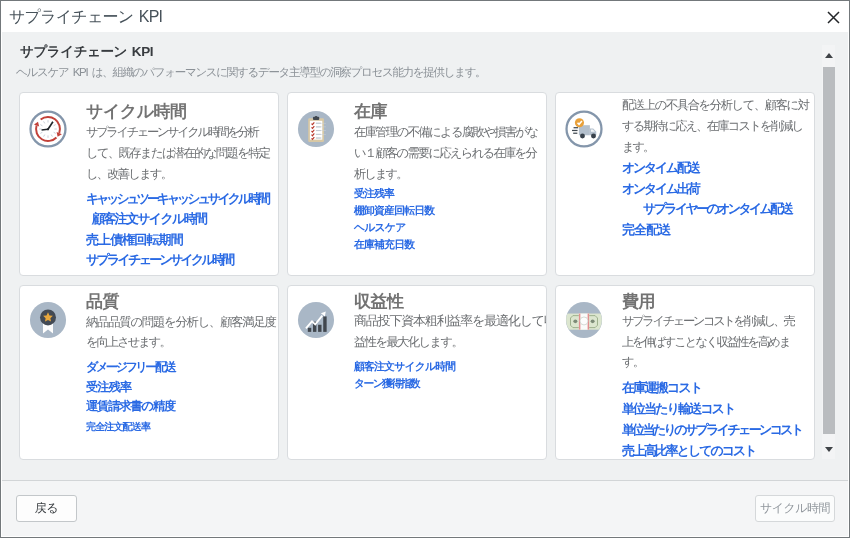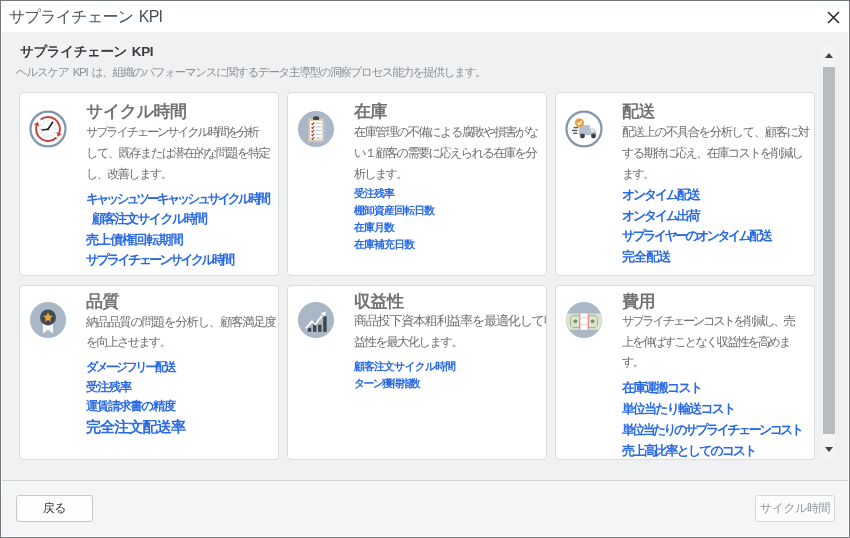--- a/index.html
+++ b/index.html
@@ -54,21 +54,21 @@
             border-bottom:5px solid #3f4347; }
   .tri-down { width:0; height:0; border-left:4px solid transparent; border-right:4px solid transparent;
               border-top:5px solid #3f4347; }
   .sb-thumb { position:absolute; left:0.5px; top:22px; width:12px; height:367px; background:#b9bcbf; }
 
   
   .footer { position:absolute; left:1px; right:1px; bottom:1px; height:56px;
             background:#f4f5f6; border-top:1px solid #d2d5d7; }
   .btn { position:absolute; font-family:"Liberation Sans", sans-serif; font-size:12px;
          letter-spacing:-0.5px; border-radius:3px; cursor:pointer; }
-  .back-btn { left:14px; top:14px; width:77px; height:27px; background:#fdfdfd;
+  .back-btn { left:14px; top:14px; width:61px; height:27px; background:#fdfdfd;
               border:1px solid #c3c7ca; color:#3a3e42; }
   .cancel-btn { right:13px; top:14px; width:80px; height:27px; background:#fbfcfc;
                 border:1px solid #d5d8da; color:#90969c; }
 </style>
 </head>
 <body>
 
 <div class="dialog">
 
   <div class="titlebar">
@@ -152,21 +152,21 @@
         <rect x="19.9" y="29.2" width="6.4" height="0.55"></rect>
       </g>
       <rect x="26.6" y="11.4" width="2" height="19.8" fill="#e8e0cf" opacity="0"></rect>
     </svg></div>
           <div class="card-body">
             <div class="card-title">在庫</div>
             <div class="card-desc"><div style="font-size: 12.3px; letter-spacing: -1.62px;">在庫管理の不備による腐敗や損害がな</div><div style="font-size: 12.3px; letter-spacing: -1.73px;">い１顧客の需要に応えられる在庫を分</div><div style="font-size: 12.3px; letter-spacing: -1.97px;">析します。</div></div>
             <div class="card-links" style="margin-top: 0px;">
               <a class="kpi-link" style="line-height: 17px; font-size: 10.8px; letter-spacing: -0.76px;">受注残率</a>
               <a class="kpi-link" style="line-height: 17px; font-size: 10.8px; letter-spacing: -0.76px;">棚卸資産回転日数</a>
-              <a class="kpi-link" style="line-height: 17px; font-size: 10.8px; letter-spacing: -0.76px;">在庫月数</a>
+              <a class="kpi-link" style="line-height: 17px; font-size: 10.8px; letter-spacing: -0.76px;">ヘルスケア</a>
               <a class="kpi-link" style="line-height: 17px; font-size: 10.8px; letter-spacing: -0.76px;">在庫補充日数</a>
             </div>
           </div>
         </div>
         <div class="card">
           <div class="card-icon">
     <svg width="38" height="38" viewBox="0 0 40 40">
       <circle cx="20" cy="20" r="18.4" fill="#fff" stroke="#8496ab" stroke-width="2.4"></circle>
       <g fill="#3e4750">
         <rect x="9.0" y="18.0" width="4.8" height="1.3"></rect>
@@ -175,46 +175,45 @@
       </g>
       <rect x="14.6" y="16.0" width="11.6" height="10.6" fill="#b4c0cd"></rect>
       <path d="M26.2 19.4 h3.5 l3.2 3.5 v3.7 h-6.7 z" fill="#b4c0cd"></path>
       <path d="M27.3 20.6 h2 l2.2 2.4 h-4.2 z" fill="#f3f6f8"></path>
       <circle cx="18.4" cy="27.4" r="2.6" fill="#39424c"></circle>
       <circle cx="30" cy="27.4" r="2.6" fill="#39424c"></circle>
       <circle cx="15.2" cy="13.4" r="4.8" fill="#e9a13b"></circle>
       <path d="M13.2 13.4 l1.6 1.7 l3.0 -3.5" stroke="#fff" stroke-width="1.6" fill="none"></path>
     </svg></div>
           <div class="card-body">
-            <div class="card-title">配送</div>
             <div class="card-desc"><div style="font-size: 12.3px; letter-spacing: -1.4px;">配送上の不具合を分析して、顧客に対</div><div style="font-size: 12.3px; letter-spacing: -1.84px;">する期待に応え、在庫コストを削減し</div><div style="font-size: 12.3px; letter-spacing: -2.09px;">ます。</div></div>
             <div class="card-links" style="margin-top: 0px;">
               <a class="kpi-link" style="line-height: 20.5px; font-size: 13px; letter-spacing: -2.3px;">オンタイム配送</a>
               <a class="kpi-link" style="line-height: 20.5px; font-size: 13px; letter-spacing: -2.3px;">オンタイム出荷</a>
-              <a class="kpi-link" style="line-height: 20.5px; font-size: 13px; letter-spacing: -2.67px;">サプライヤーのオンタイム配送</a>
+              <a class="kpi-link" style="line-height: 20.5px; font-size: 13px; letter-spacing: -2.67px; text-align: center;">サプライヤーのオンタイム配送</a>
               <a class="kpi-link" style="line-height: 20.5px; font-size: 13px; letter-spacing: -0.91px;">完全配送</a>
             </div>
           </div>
         </div>
         <div class="card row2">
           <div class="card-icon">
     <svg width="38" height="38" viewBox="0 0 40 40">
       <circle cx="20" cy="20" r="19" fill="#a9b7c6"></circle>
       <path d="M14.7 22.5 h10.6 v11.8 l-5.3 -4.2 l-5.3 4.2 z" fill="#fdfdfd"></path>
       <circle cx="20" cy="17.3" r="8.4" fill="#434a54"></circle>
       <path d="M20 11.9 l1.55 3.3 3.55 0.45 -2.6 2.5 0.65 3.55 -3.15 -1.75 -3.15 1.75 0.65 -3.55 -2.6 -2.5 3.55 -0.45 z" fill="#e9a83d"></path>
     </svg></div>
           <div class="card-body">
             <div class="card-title">品質</div>
             <div class="card-desc"><div style="font-size: 12.3px; letter-spacing: -1.19px;">納品品質の問題を分析し、顧客満足度</div><div style="font-size: 12.3px; letter-spacing: -2.01px;">を向上させます。</div></div>
             <div class="card-links" style="margin-top: 6px;">
               <a class="kpi-link" style="line-height: 19.5px; font-size: 12.2px; letter-spacing: -2.55px;">ダメージフリー配送</a>
               <a class="kpi-link" style="line-height: 19.5px; font-size: 12.2px; letter-spacing: -0.85px;">受注残率</a>
               <a class="kpi-link" style="line-height: 19.5px; font-size: 12.2px; letter-spacing: -1.08px;">運賃請求書の精度</a>
-              <a class="kpi-link" style="line-height: 19.5px; font-size: 15px; letter-spacing: -0.85px;">完全注文配送率</a>
+              <a class="kpi-link" style="line-height: 19.5px; font-size: 10px; letter-spacing: -0.85px;">完全注文配送率</a>
             </div>
           </div>
         </div>
         <div class="card row2">
           <div class="card-icon">
     <svg width="38" height="38" viewBox="0 0 40 40">
       <circle cx="20" cy="20" r="19" fill="#a9b7c6"></circle>
       <g fill="#41474e">
         <rect x="11.4" y="28.2" width="3.6" height="4.3"></rect>
         <rect x="16.8" y="21.8" width="3.6" height="10.7"></rect>

